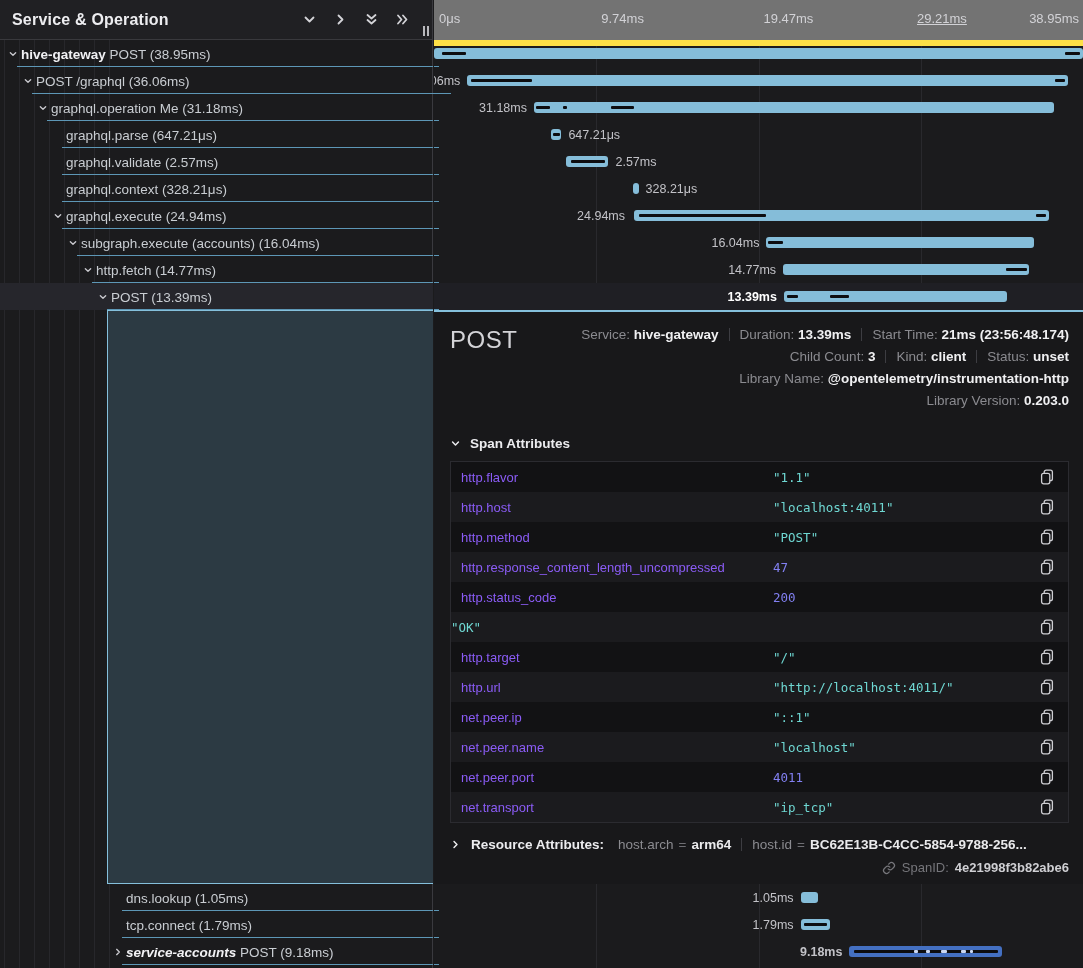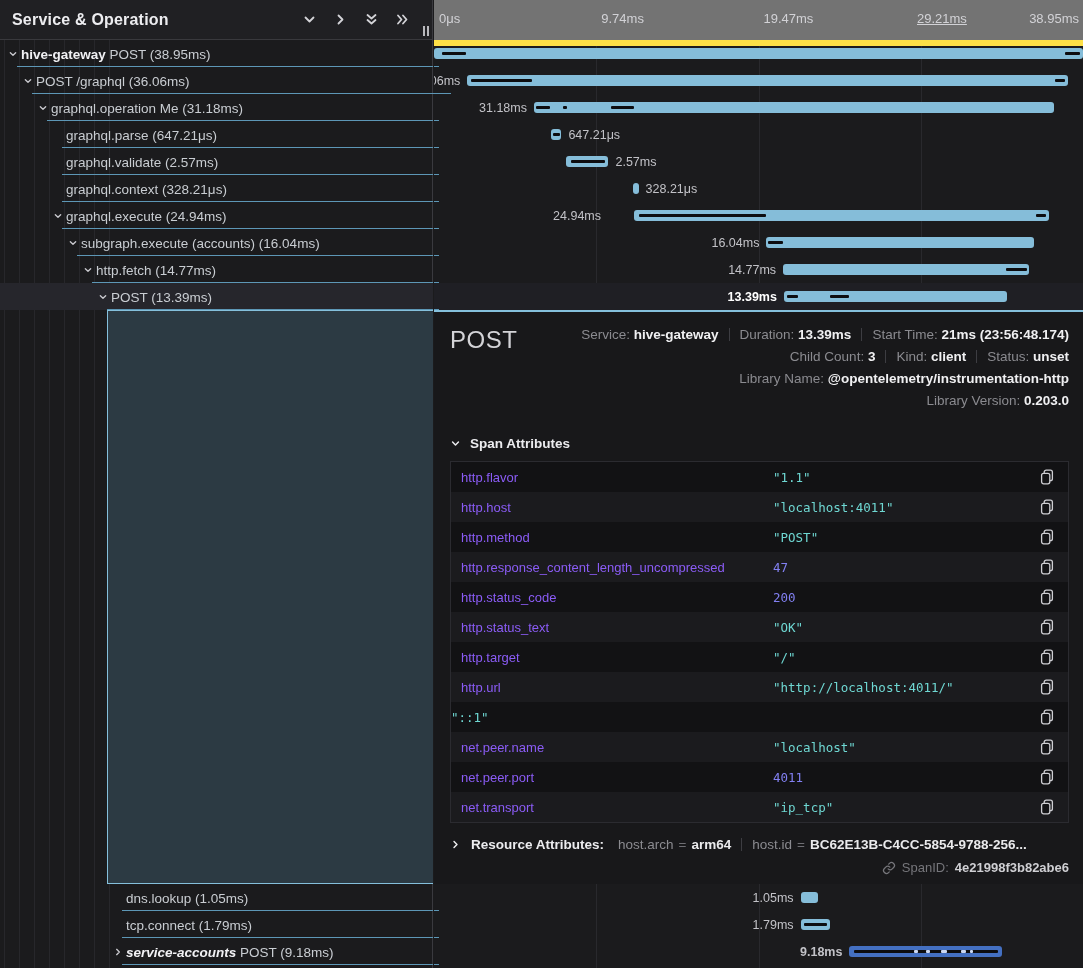--- a/index.html
+++ b/index.html
@@ -235,21 +235,21 @@
         <div class="brow" style="top: 175px;">
           <div class="bar" style="left: 199.116px; width: 5.46526px;"></div>
           <div class="blabel" style="left: 211.581px;">328.21μs</div>
           <div class="stub"></div>
         </div>
         <div class="brow" style="top: 202px;">
           <div class="bar" style="left: 199.615px; width: 415.56px;">
             <div class="seg" style="left: 1.2%; width: 30.6%;"></div>
             <div class="seg" style="left: 96.8%; width: 2.5%;"></div>
           </div>
-          <div class="blabel" style="right: 482px; margin-left: 41px;">24.94ms</div>
+          <div class="blabel" style="right: 458px; margin-left: 41px;">24.94ms</div>
           <div class="stub"></div>
         </div>
         <div class="brow" style="top: 229px;">
           <div class="bar" style="left: 332.415px; width: 267.265px;">
             <div class="seg" style="left: 0.6%; width: 5.6%;"></div>
           </div>
           <div class="blabel" style="right: 323.585px;">16.04ms</div>
           <div class="stub"></div>
         </div>
         <div class="brow" style="top: 256px;">
@@ -363,21 +363,20 @@
             <div class="akey">http.status_code</div>
             <div class="aval number">200</div>
             <div class="acopy">
   <svg width="14" height="16" viewBox="0 0 14 16" fill="none" stroke="#cfcfd3" stroke-width="1.3">
     <rect x="4.2" y="1.2" width="8.2" height="10.5" rx="2"></rect>
     <rect x="1.6" y="4.3" width="8.2" height="10.5" rx="2" fill="#141416"></rect>
   </svg>
 </div>
           </div>
           <div class="arow">
-            <div class="akey">http.status_text</div>
             <div class="aval string">"OK"</div>
             <div class="acopy">
   <svg width="14" height="16" viewBox="0 0 14 16" fill="none" stroke="#cfcfd3" stroke-width="1.3">
     <rect x="4.2" y="1.2" width="8.2" height="10.5" rx="2"></rect>
     <rect x="1.6" y="4.3" width="8.2" height="10.5" rx="2" fill="#141416"></rect>
   </svg>
 </div>
           </div>
           <div class="arow">
             <div class="akey">http.target</div>
@@ -393,20 +392,21 @@
             <div class="akey">http.url</div>
             <div class="aval string">"http://localhost:4011/"</div>
             <div class="acopy">
   <svg width="14" height="16" viewBox="0 0 14 16" fill="none" stroke="#cfcfd3" stroke-width="1.3">
     <rect x="4.2" y="1.2" width="8.2" height="10.5" rx="2"></rect>
     <rect x="1.6" y="4.3" width="8.2" height="10.5" rx="2" fill="#141416"></rect>
   </svg>
 </div>
           </div>
           <div class="arow">
+            <div class="akey">net.peer.ip</div>
             <div class="aval string">"::1"</div>
             <div class="acopy">
   <svg width="14" height="16" viewBox="0 0 14 16" fill="none" stroke="#cfcfd3" stroke-width="1.3">
     <rect x="4.2" y="1.2" width="8.2" height="10.5" rx="2"></rect>
     <rect x="1.6" y="4.3" width="8.2" height="10.5" rx="2" fill="#141416"></rect>
   </svg>
 </div>
           </div>
           <div class="arow">
             <div class="akey">net.peer.name</div>

